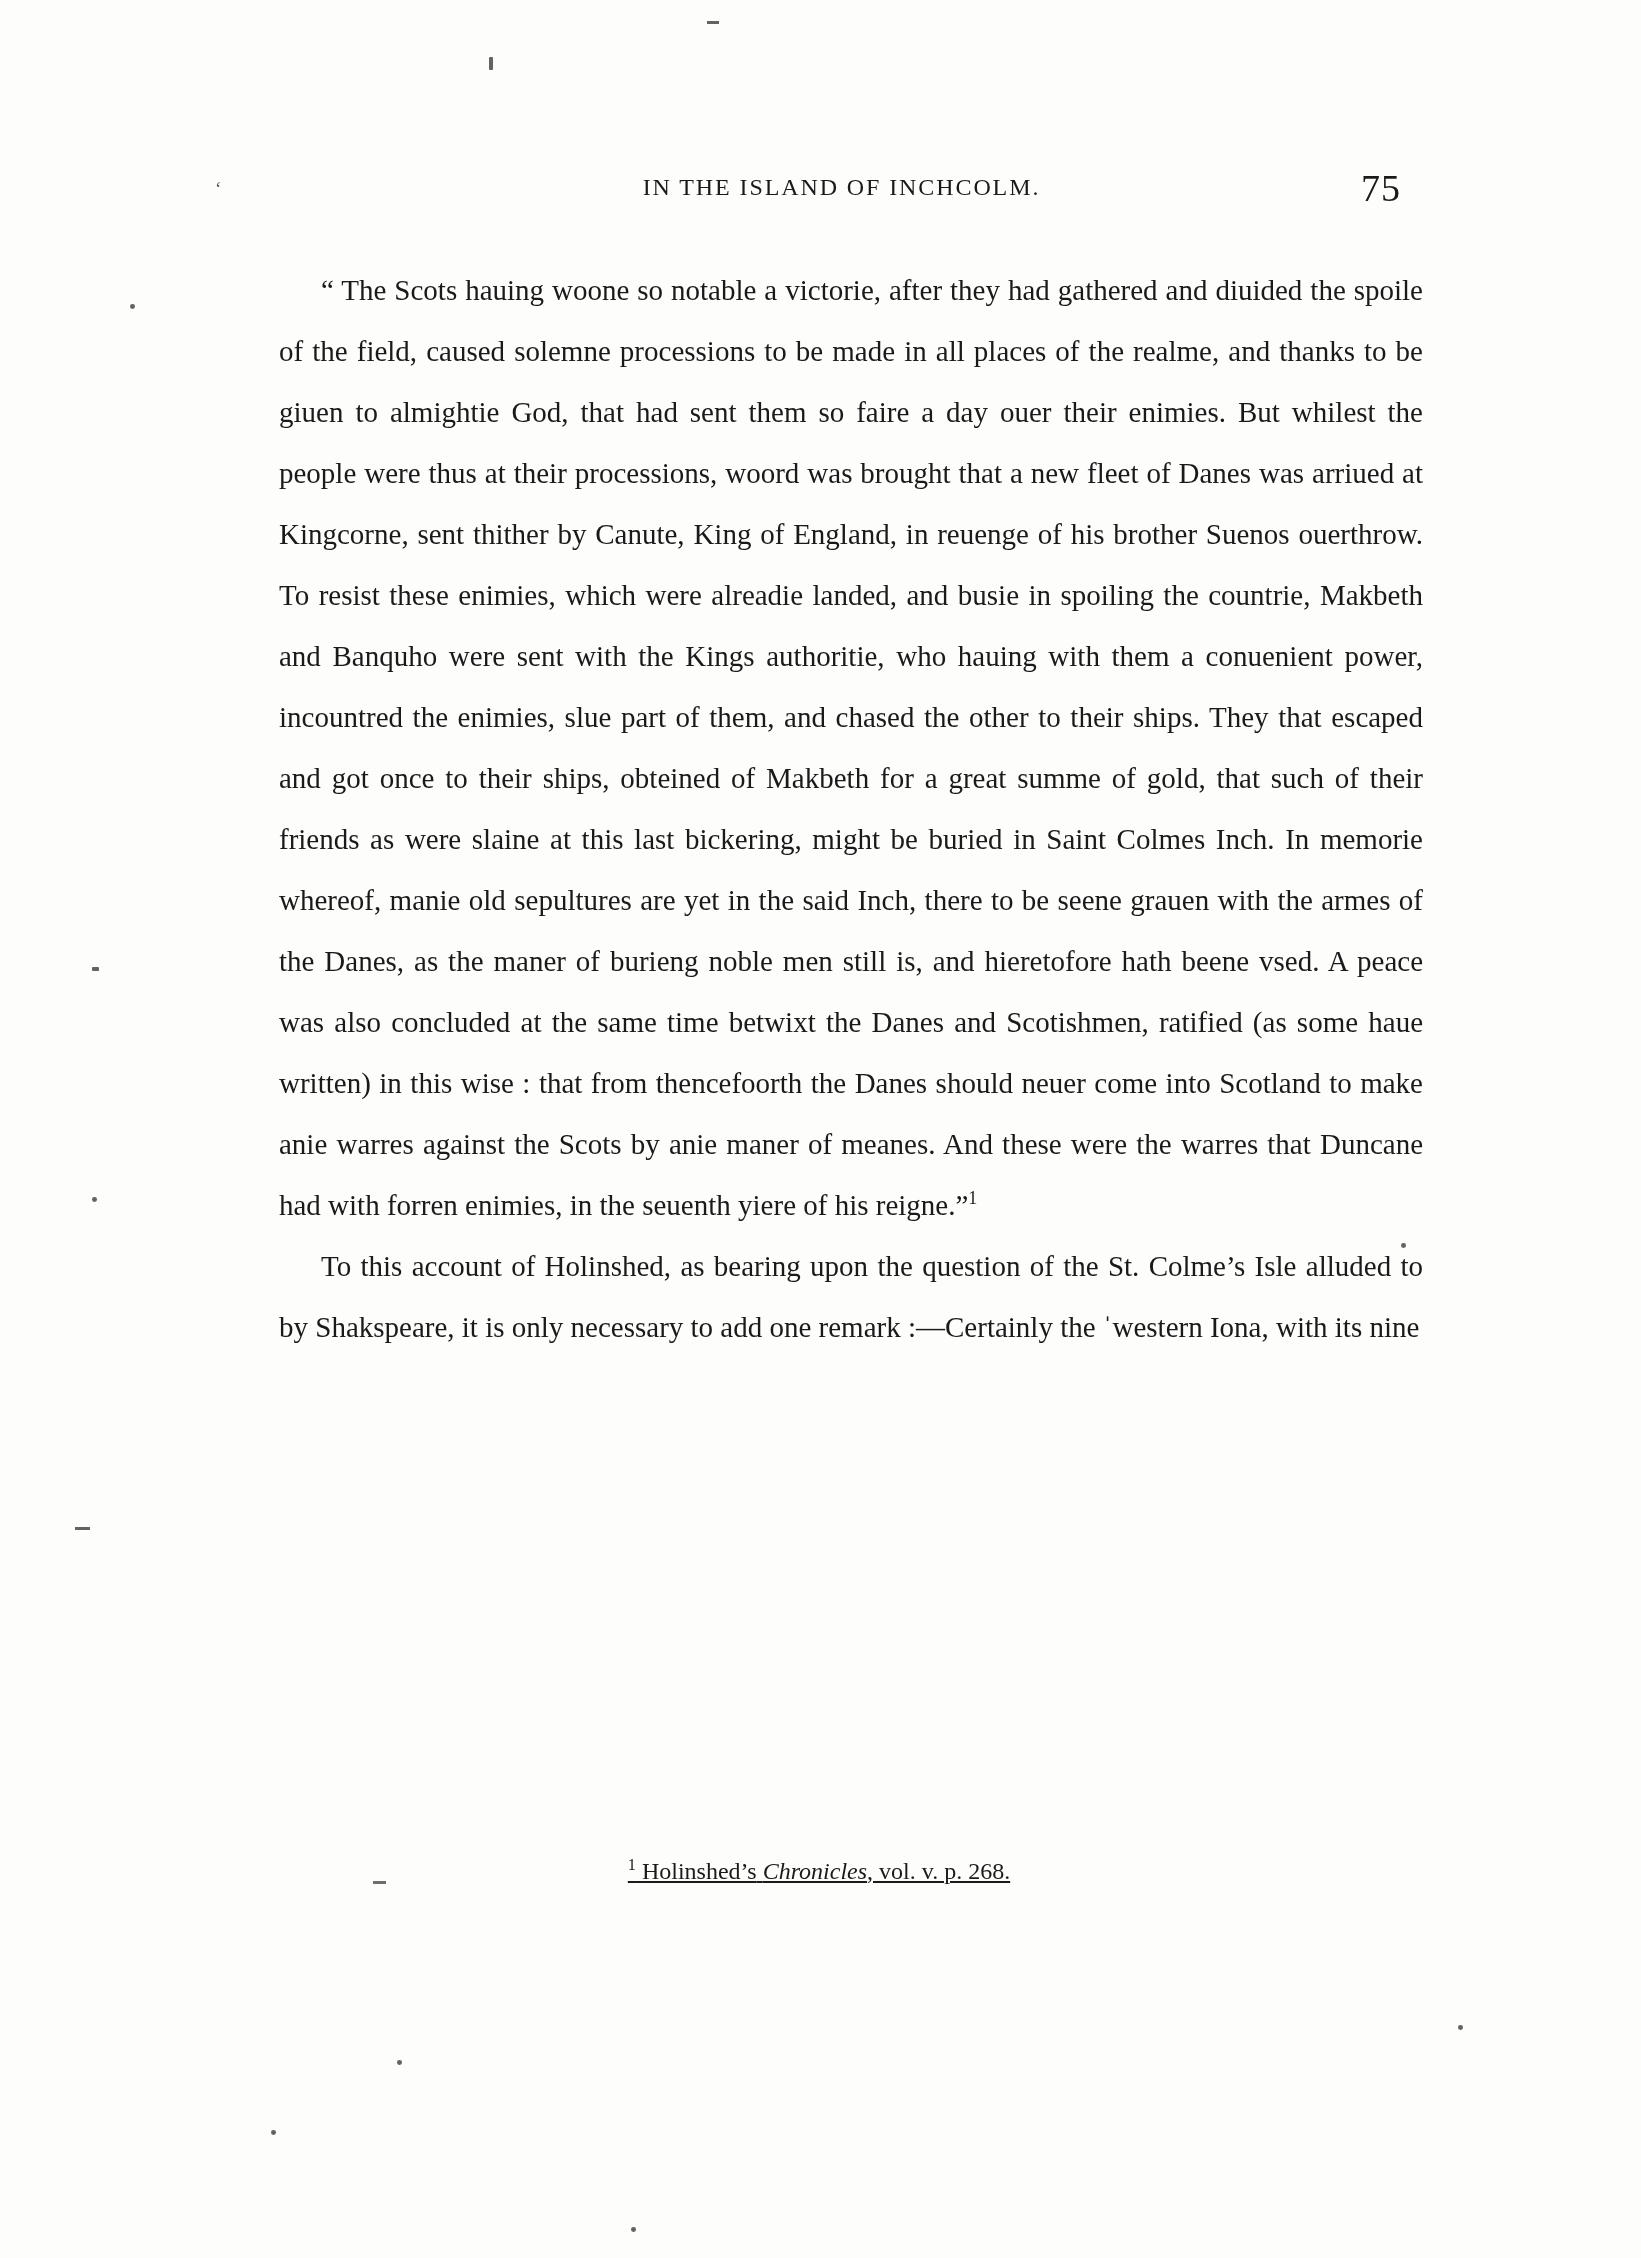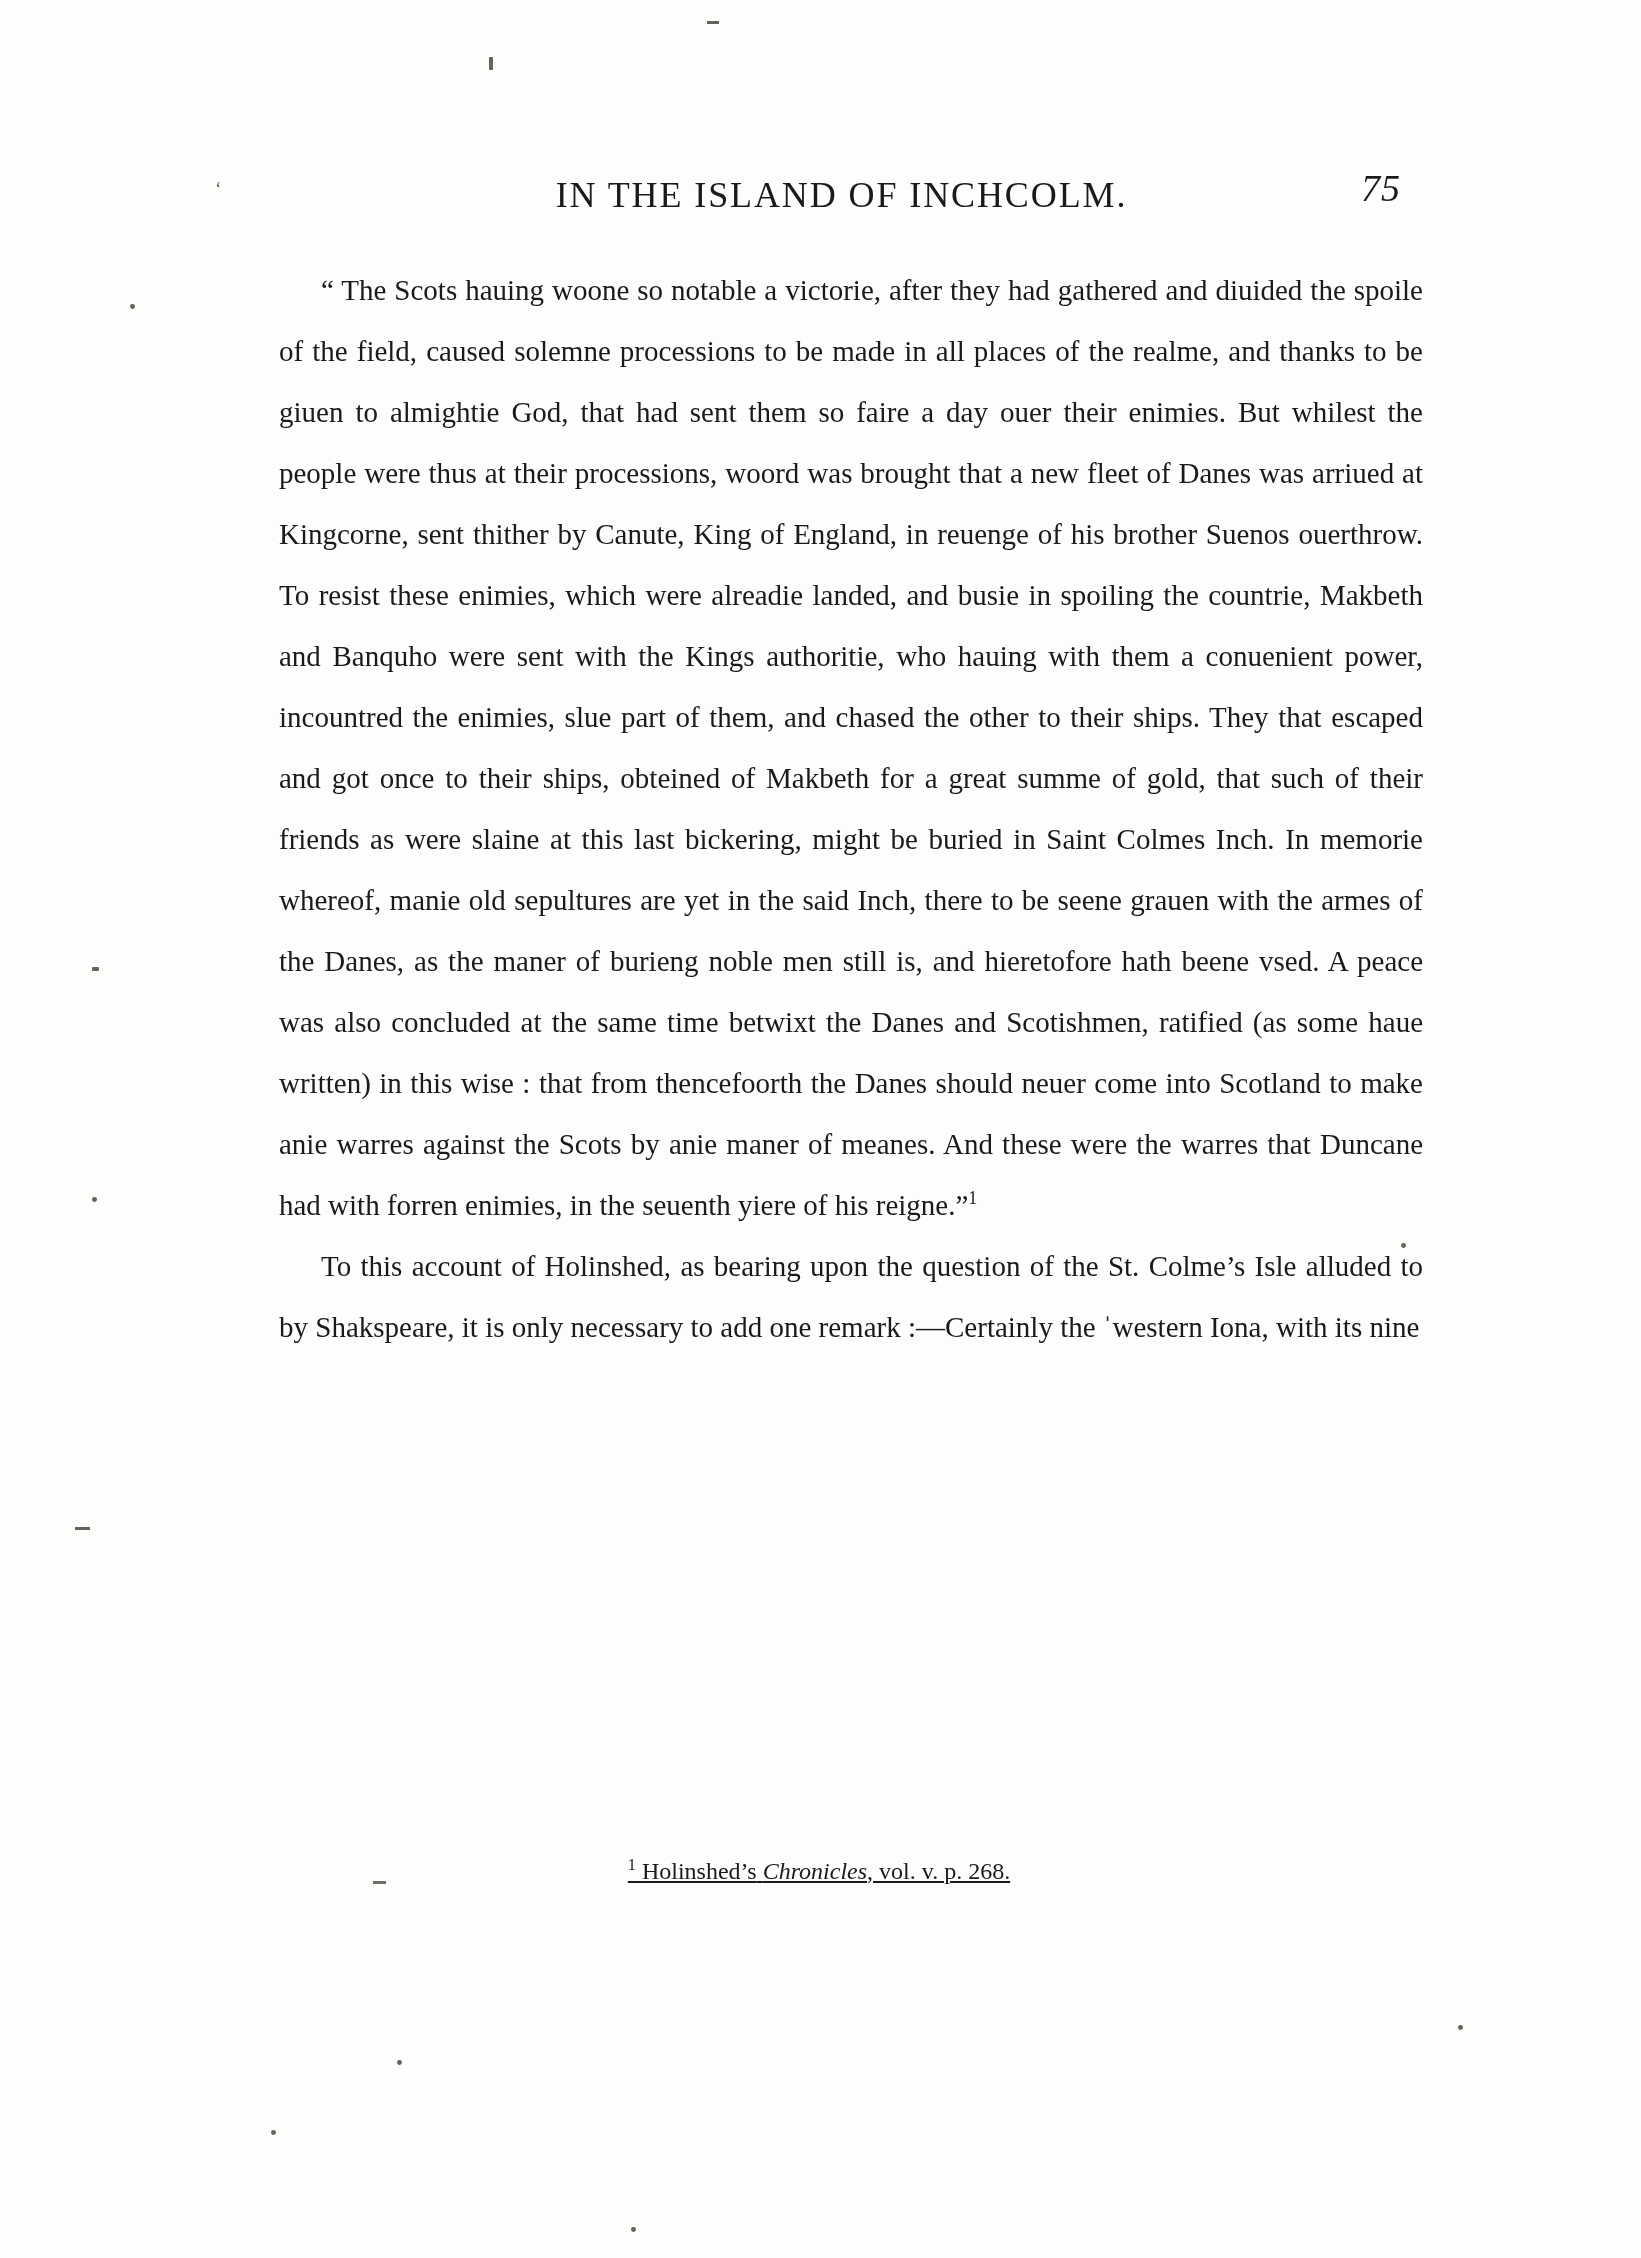--- a/index.html
+++ b/index.html
@@ -24,34 +24,33 @@
     position: absolute;
     top: 174px;
     left: 244px;
     width: 1157px;
     display: flex;
     align-items: baseline;
   }
   .running-title {
     flex: 1;
     text-align: center;
-    font-size: 36px;
+    font-size: 24px;
     letter-spacing: 1.9px;
     font-variant: small-caps;
     text-transform: uppercase;
     white-space: nowrap;
     padding-left: 38px;
   }
   .folio {
     position: absolute;
     right: 0;
     top: -7.6px;
     font-size: 38px;
     letter-spacing: 1px;
-    font-style: italic;
   }
   .header-tick {
     position: absolute;
     left: -29px;
     top: 3.8px;
     font-size: 19px;
     color: #5a5a55;
   }
   .body-block {
     position: absolute;

